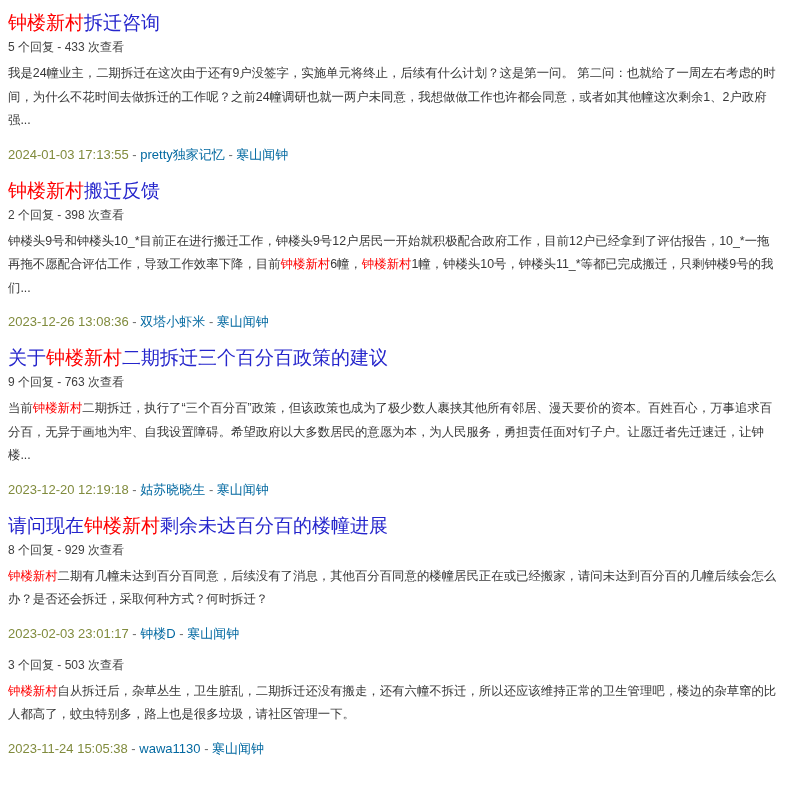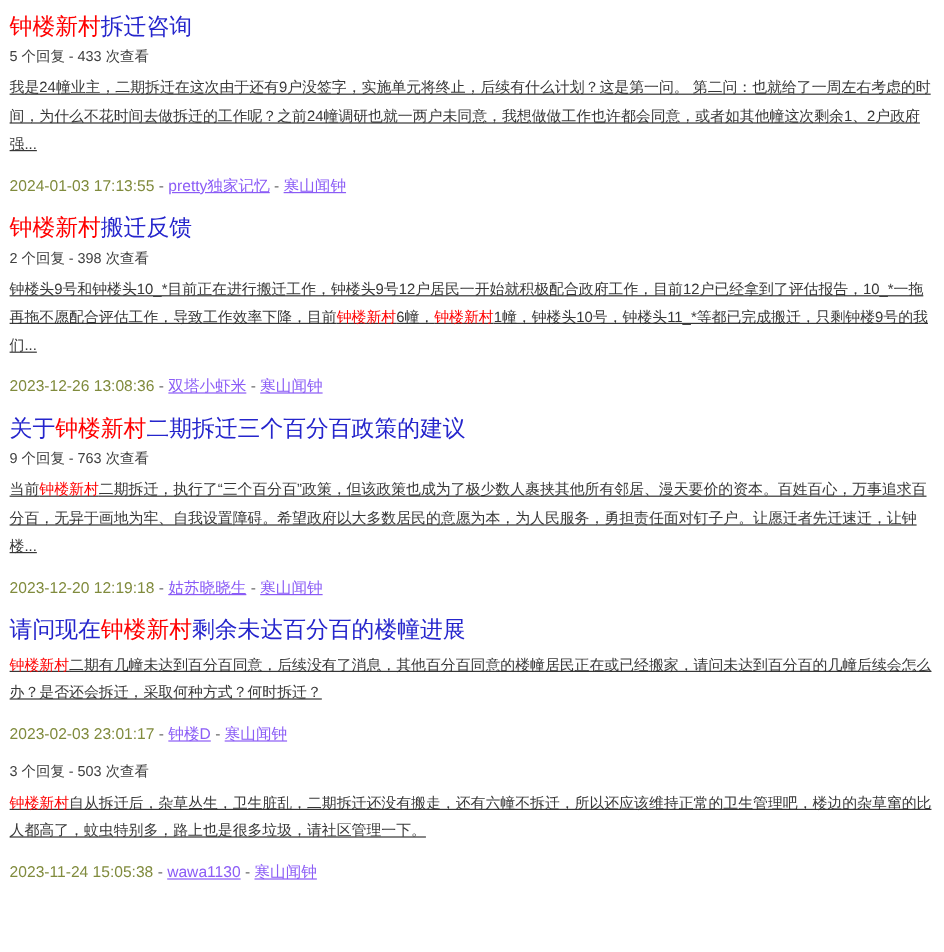--- a/index.html
+++ b/index.html
@@ -33,32 +33,30 @@
     line-height: 14px;
     color: #404040;
     margin: 0 0 8px 0;
   }
   .snippet {
     font-size: 12.4px;
     line-height: 23.5px;
     color: #373737;
     margin: 0 0 1px 0;
     word-break: break-all;
-    text-decoration: underline;
   }
   .snippet .hl { color: #ff0000; }
   .meta {
     font-size: 13px;
     line-height: 18px;
     color: #6b6b6b;
   }
   .meta .date { color: #808b3d; }
   .meta .mlink {
-    color: #8b5cf6;
-    text-decoration: underline;
+    color: #0369a1;
     cursor: pointer;
   }
   .meta .sep { color: #6b6b6b; }
 </style>
 </head>
 <body>
 
 <div class="page">
   <div id="results">
   <div class="result">
@@ -77,20 +75,21 @@
 
   <div class="result">
     <h3 class="title"><span>关于</span><span class="hl">钟楼新村</span><span>二期拆迁三个百分百政策的建议</span></h3>
     <p class="stats">9 个回复 - 763 次查看</p>
     <p class="snippet"><span>当前</span><span class="hl">钟楼新村</span><span>二期拆迁，执行了“三个百分百”政策，但该政策也成为了极少数人裹挟其他所有邻居、漫天要价的资本。百姓百心，万事追求百分百，无异于画地为牢、自我设置障碍。希望政府以大多数居民的意愿为本，为人民服务，勇担责任面对钉子户。让愿迁者先迁速迁，让钟楼...</span></p>
     <p class="meta"><span class="date">2023-12-20 12:19:18</span><span class="sep"> - </span><span class="mlink">姑苏晓晓生</span><span class="sep"> - </span><span class="mlink">寒山闻钟</span></p>
   </div>
 
   <div class="result">
     <h3 class="title"><span>请问现在</span><span class="hl">钟楼新村</span><span>剩余未达百分百的楼幢进展</span></h3>
+    <p class="stats">8 个回复 - 929 次查看</p>
     <p class="snippet"><span class="hl">钟楼新村</span><span>二期有几幢未达到百分百同意，后续没有了消息，其他百分百同意的楼幢居民正在或已经搬家，请问未达到百分百的几幢后续会怎么办？是否还会拆迁，采取何种方式？何时拆迁？</span></p>
     <p class="meta"><span class="date">2023-02-03 23:01:17</span><span class="sep"> - </span><span class="mlink">钟楼D</span><span class="sep"> - </span><span class="mlink">寒山闻钟</span></p>
   </div>
 
   <div class="result">
     <p class="stats">3 个回复 - 503 次查看</p>
     <p class="snippet"><span class="hl">钟楼新村</span><span>自从拆迁后，杂草丛生，卫生脏乱，二期拆迁还没有搬走，还有六幢不拆迁，所以还应该维持正常的卫生管理吧，楼边的杂草窜的比人都高了，蚊虫特别多，路上也是很多垃圾，请社区管理一下。</span></p>
     <p class="meta"><span class="date">2023-11-24 15:05:38</span><span class="sep"> - </span><span class="mlink">wawa1130</span><span class="sep"> - </span><span class="mlink">寒山闻钟</span></p>
   </div>
 

